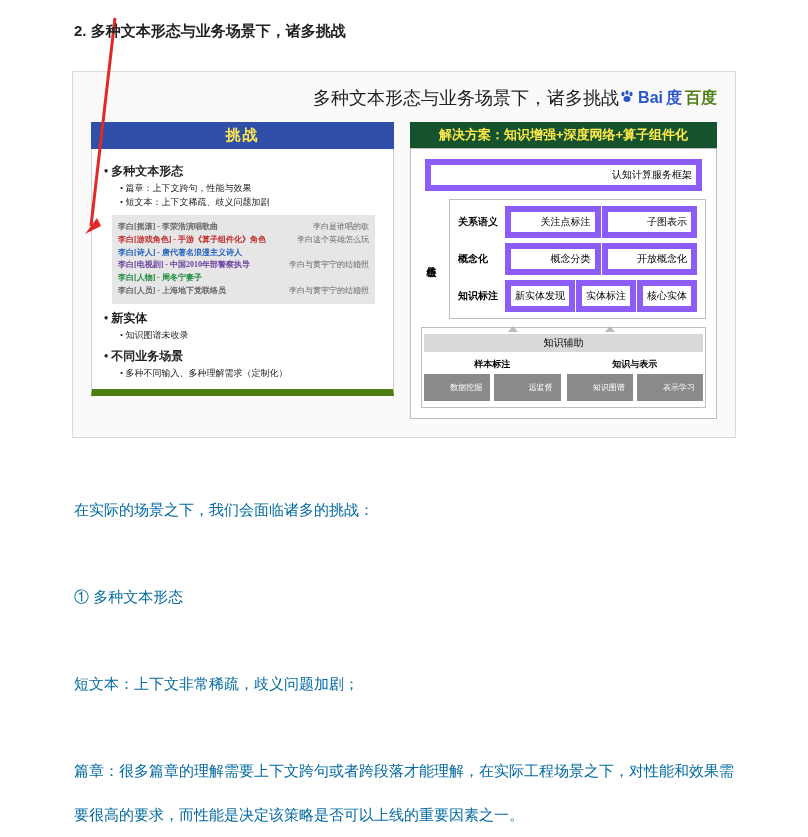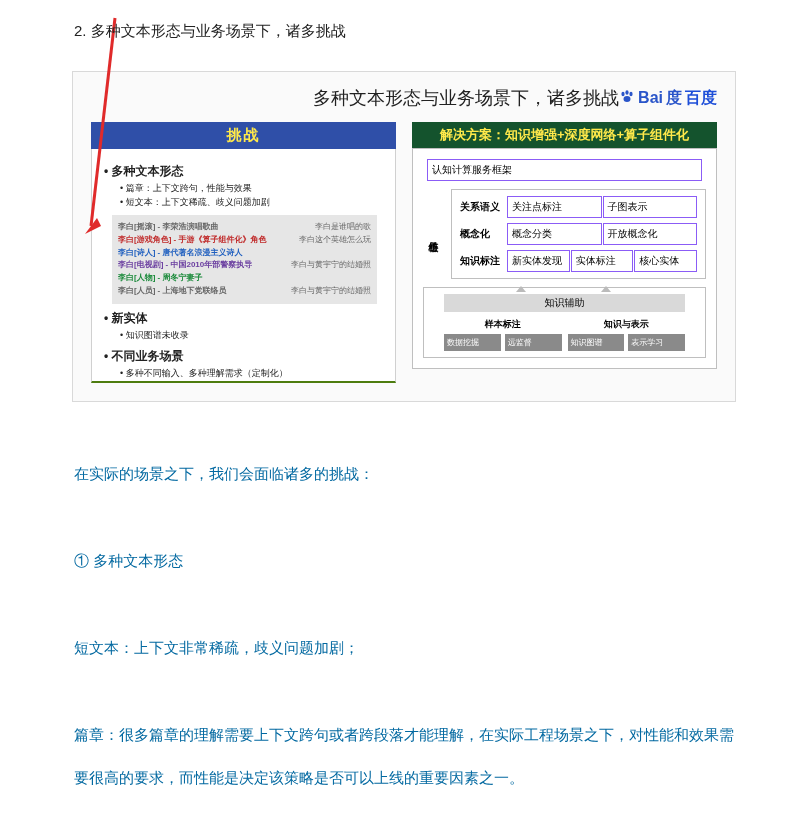--- a/index.html
+++ b/index.html
@@ -7,21 +7,21 @@
     font-family: "Microsoft YaHei", "PingFang SC", sans-serif;
     background: #fff;
     width: 808px;
   }
   .wrap {
     padding: 22px 64px 40px 64px;
     position: relative;
   }
   .section-heading {
     font-size: 15px;
-    font-weight: normal;
+    font-weight: bold;
     color: #222;
     margin: 0 0 30px 10px;
     position: relative;
   }
   .arrow {
     position: absolute;
     top: 14px;
     left: 85px;
     width: 60px;
     height: 220px;
@@ -53,21 +53,21 @@
     color: #2a55c9;
     font-size: 14px;
   }
   .logo .bai {
     font-size: 16px;
     color: #2a55c9;
     font-family: Arial, sans-serif;
   }
   .logo .du {
     font-size: 16px;
-    color: #1d4ed8;
+    color: #4d7c0f;
   }
   .cols {
     display: flex;
     gap: 16px;
   }
   .col {
     flex: 1;
   }
   .bar {
     text-align: center;
@@ -81,25 +81,26 @@
     letter-spacing: 2px;
   }
   .bar-right {
     background: #14532d;
     color: #ffe94a;
     font-size: 13px;
   }
   .left-body {
     border-left: 1px solid #d0d0d0;
     border-right: 1px solid #d0d0d0;
-    border-bottom: 2px solid #4d7c0f;
-    padding: 8px 10px 0 12px;
+    border-bottom: 7px solid #4d7c0f;
+    padding: 8px 10px 8px 12px;
     font-size: 10px;
     color: #222;
     background: #fff;
+    font-family: Liberation Serif, serif;
   }
   .bullet1 {
     font-size: 12px;
     font-weight: bold;
     margin: 6px 0 2px 0;
   }
   .bullet1::before { content: "• "; }
   .bullet2 {
     font-size: 9px;
     margin-left: 16px;
@@ -125,23 +126,23 @@
   .right-body {
     border: 1px solid #bfbfbf;
     background:#fff;
     padding: 10px;
     margin-top:0;
     display:flex;
     flex-direction:column;
     gap:8px;
   }
   .chip {
-    border:1px solid #8b5cf6;
+    border:6px solid #8b5cf6;
     background:#fff;
-    text-align:left;
+    text-align:right;
     font-size:10px;
     padding:3px 4px;
     white-space:nowrap;
   }
   .core-block {
     display:flex;
     gap:8px;
   }
   .core-side {
     width:20px;
@@ -167,21 +168,21 @@
     align-items:center;
   }
   .row-in .label {
     width:46px;
     font-size:10px;
     font-weight:bold;
   }
   .row-in .chip { flex:1; }
   .assist {
     border:1px solid #bfbfbf;
-    padding:6px 20px;
+    padding:6px 2px;
   }
   .assist-head {
     text-align:center;
     background:#d9d9d9;
     font-size:10px;
     padding:2px 0;
     margin-bottom:6px;
     position:relative;
   }
   .assist-head::before, .assist-head::after {

